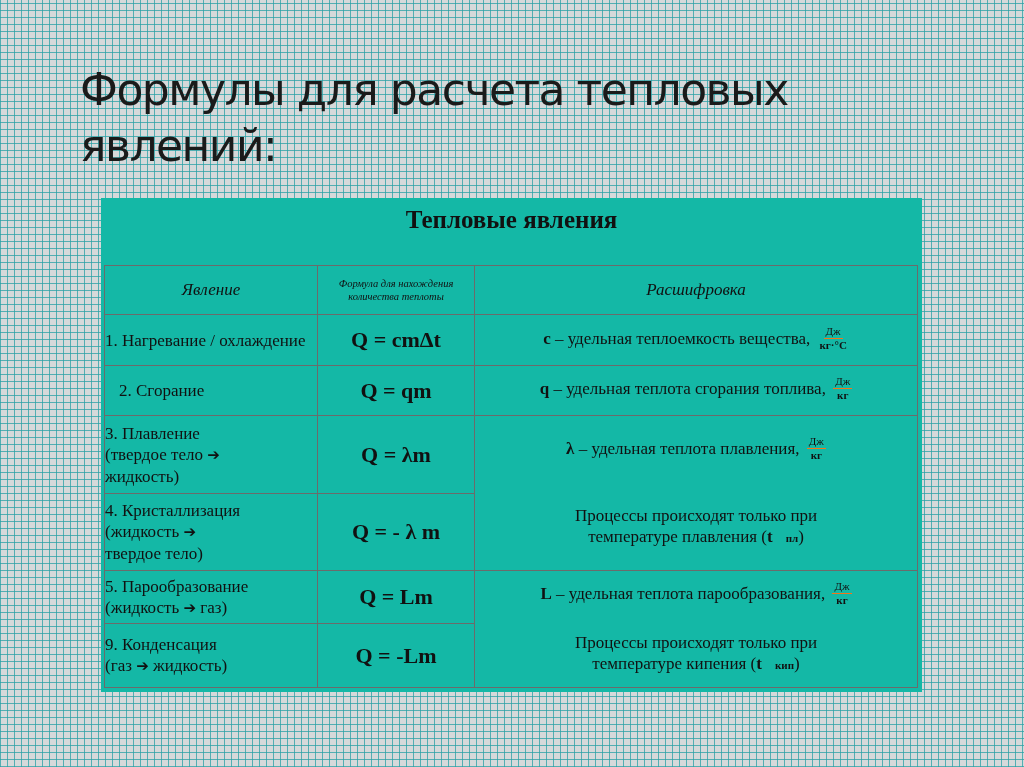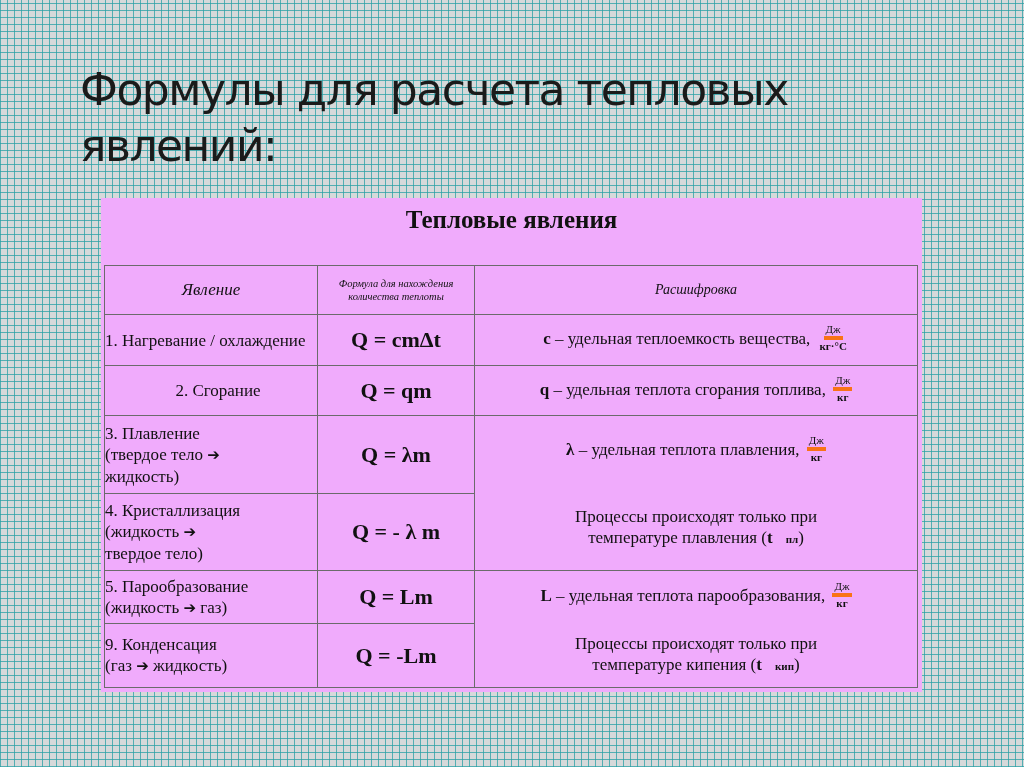--- a/index.html
+++ b/index.html
@@ -12,44 +12,44 @@
     font-family: "Liberation Serif", serif;
   }
   .slide-title {
     position: absolute; left: 80px; top: 62px; width: 760px;
     font-family: "DejaVu Sans", sans-serif;
     font-size: 44px; line-height: 56px; color: #1a1a1a;
     letter-spacing: -1.5px; font-weight: normal;
   }
   .panel {
     position: absolute; left: 101px; top: 198px; width: 821px; height: 494px;
-    background: #f0abfc;
+    background: #14b8a6;
   }
   .panel-title {
     position: absolute; left: 0; top: 8px; width: 100%;
     text-align: center; font-weight: bold; font-size: 25px; color: #111;
   }
   table.thermal {
     position: absolute; left: 3px; top: 67px; width: 813px; height: 423px;
     border-collapse: collapse; table-layout: fixed;
   }
   table.thermal td, table.thermal th {
     border: 1.5px solid #6b6b6b; color: #111; padding: 0;
   }
   col.c1 { width: 213px; } col.c2 { width: 157px; } col.c3 { width: 443px; }
   th.h-phen { font-style: italic; font-weight: normal; font-size: 17px; height: 48px; }
   th.h-form { font-style: italic; font-weight: normal; font-size: 10.5px; line-height: 13px; }
-  th.h-dec { font-style: italic; font-weight: normal; font-size: 14px; text-align: center; }
+  th.h-dec { font-style: italic; font-weight: normal; font-size: 17px; text-align: center; }
   td.phen { font-size: 17px; line-height: 21px; padding-left: 10px; text-align: left; vertical-align: middle; }
-  td.phen.indent { padding-left: 14px; text-align: center; }
+  td.phen.indent { padding-left: 14px; }
   td.form { font-weight: bold; font-size: 22px; text-align: center; }
   td.dec { font-size: 17px; text-align: center; vertical-align: middle; }
   .sym { font-weight: bold; }
   .frac { display: inline-flex; flex-direction: column; align-items: center; vertical-align: middle; font-size: 11px; line-height: 13px; margin-left: 3px; position: relative; top: -2px; }
-  .frac .num { border-bottom: 4px solid #f97316; padding: 0 2px; }
+  .frac .num { border-bottom: 1px solid #f97316; padding: 0 2px; }
   .frac .den { font-weight: bold; padding: 0 2px; }
   .note { font-size: 17px; line-height: 21px; }
   .sub { font-size: 11px; font-weight: bold; padding-left: 13px; }
   .tb { font-weight: bold; }
   .arrow { font-family: "DejaVu Sans", sans-serif; font-weight: bold; font-size: 15px; }
   .merged-block { display: flex; flex-direction: column; justify-content: space-around; height: 100%; }
 </style>
 </head>
 <body>
 

